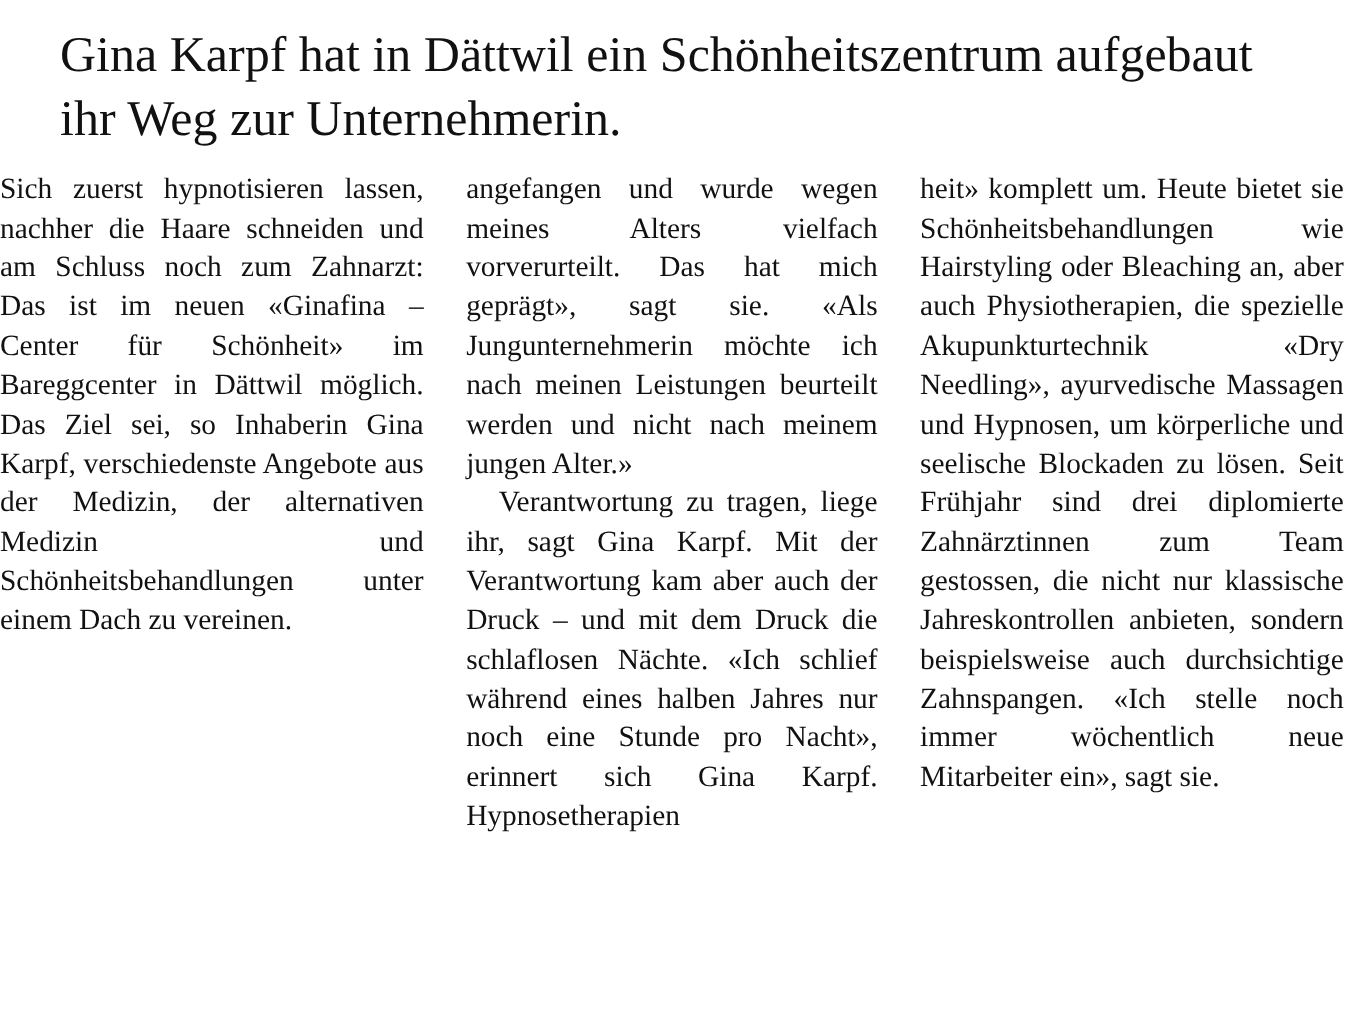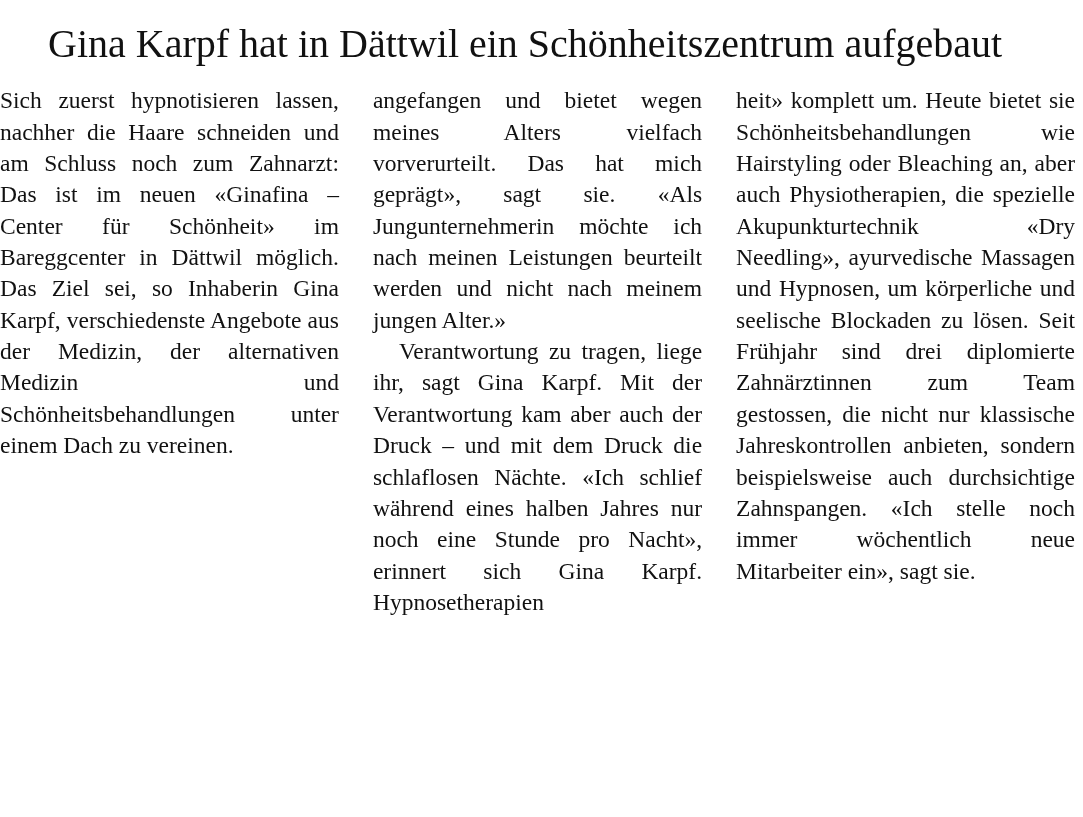--- a/index.html
+++ b/index.html
@@ -78,30 +78,31 @@
   .col:nth-child(3) { padding-left: 10px; padding-right: 4px; }
 </style>
 </head>
 <body>
 
 <div class="page">
 
 
   <div class="subhead">
     <span class="line">Gina Karpf hat in Dättwil ein Schönheitszentrum aufgebaut</span>
+    <span class="line">ihr Weg zur Unternehmerin.</span>
   </div>
 
   <div class="columns">
 
     <div class="col">
       <p>Sich zuerst hypnotisieren lassen, nachher die Haare schneiden und am Schluss noch zum Zahnarzt: Das ist im neuen «Ginafina – Center für Schönheit» im Bareggcenter in Dättwil möglich. Das Ziel sei, so Inhaberin Gina Karpf, verschiedenste Angebote aus der Medizin, der alternativen Medizin und Schönheitsbehandlungen unter einem Dach zu vereinen.</p>
     </div>
 
     <div class="col">
-      <p>angefangen und bietet wegen meines Alters vielfach vorverurteilt. Das hat mich geprägt», sagt sie. «Als Jungunternehmerin möchte ich nach meinen Leistungen beurteilt werden und nicht nach meinem jungen Alter.»</p>
+      <p>angefangen und wurde wegen meines Alters vielfach vorverurteilt. Das hat mich geprägt», sagt sie. «Als Jungunternehmerin möchte ich nach meinen Leistungen beurteilt werden und nicht nach meinem jungen Alter.»</p>
       <p class="indent">Verantwortung zu tragen, liege ihr, sagt Gina Karpf. Mit der Verantwortung kam aber auch der Druck – und mit dem Druck die schlaflosen Nächte. «Ich schlief während eines halben Jahres nur noch eine Stunde pro Nacht», erinnert sich Gina Karpf. Hypnosetherapien</p>
     </div>
 
     <div class="col">
       <p>heit» komplett um. Heute bietet sie Schönheitsbehandlungen wie Hairstyling oder Bleaching an, aber auch Physiotherapien, die spezielle Akupunkturtechnik «Dry Needling», ayurvedische Massagen und Hypnosen, um körperliche und seelische Blockaden zu lösen. Seit Frühjahr sind drei diplomierte Zahnärztinnen zum Team gestossen, die nicht nur klassische Jahreskontrollen anbieten, sondern beispielsweise auch durchsichtige Zahnspangen. «Ich stelle noch immer wöchentlich neue Mitarbeiter ein», sagt sie.</p>
     </div>
 
   </div>
 </div>
 

